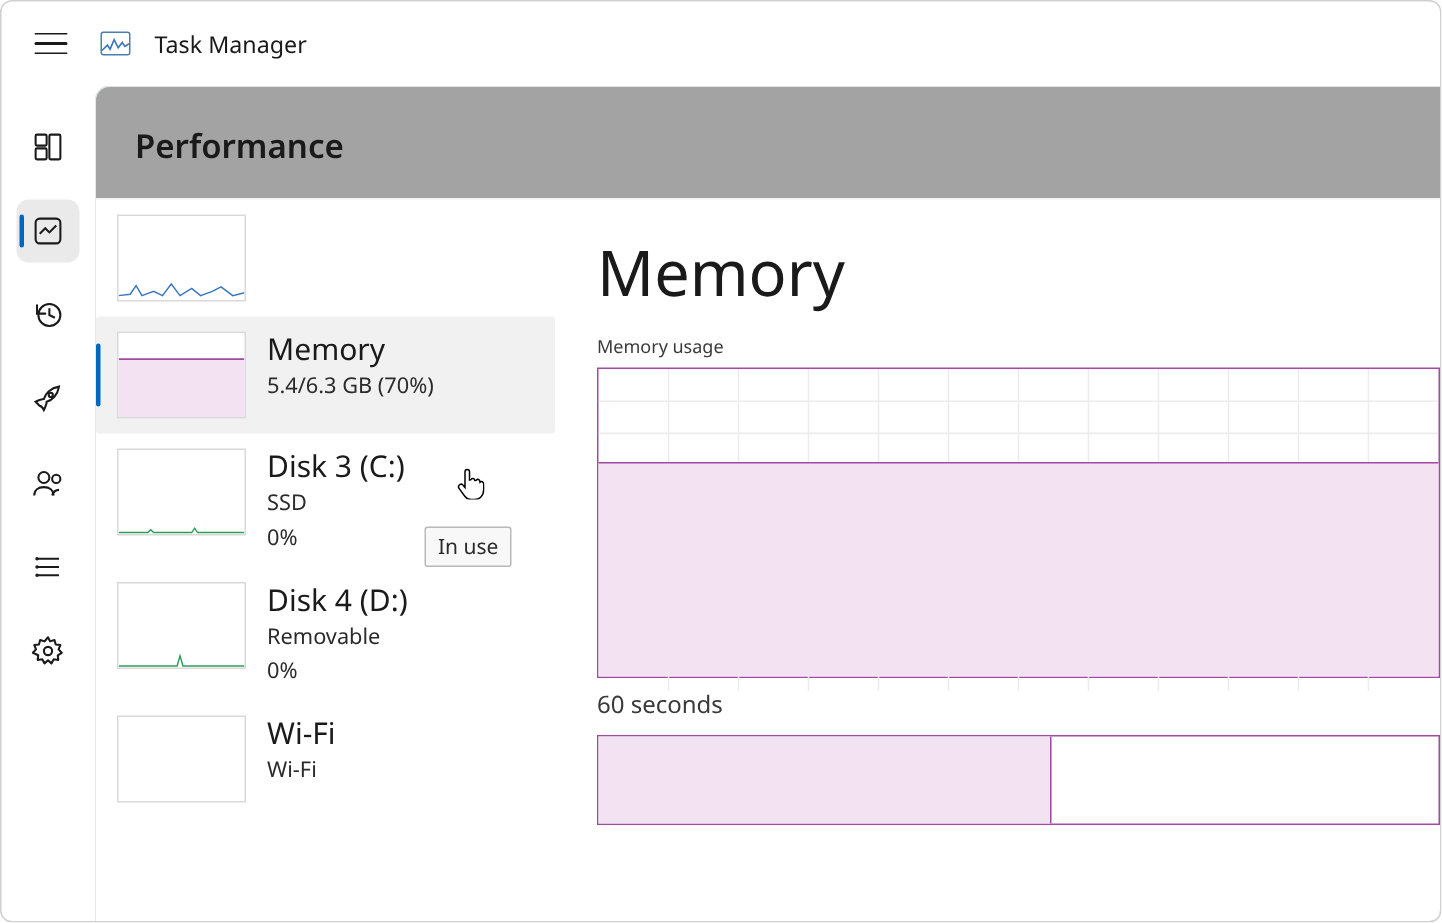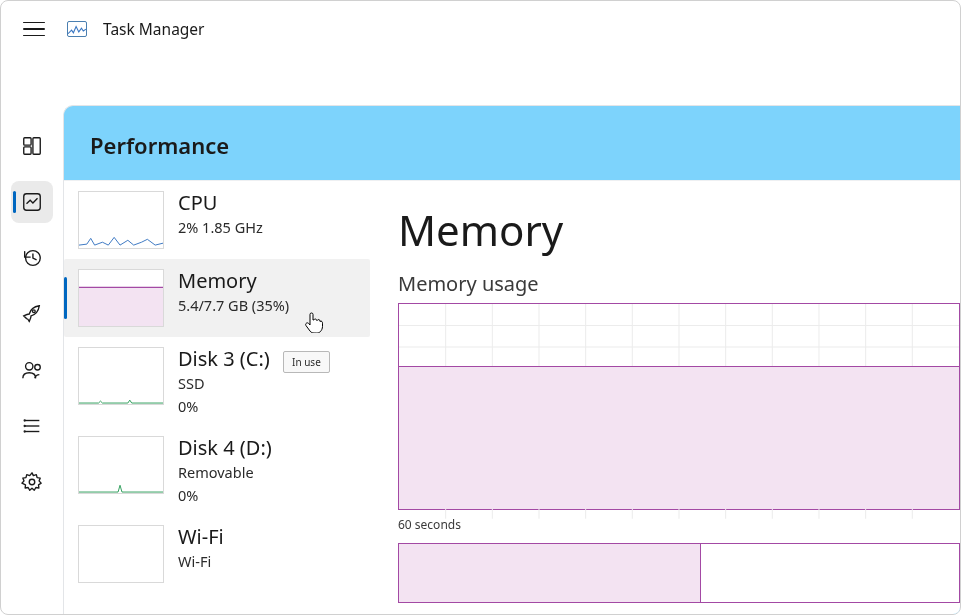--- a/index.html
+++ b/index.html
@@ -1,66 +1,66 @@
 <!DOCTYPE html>
 <html><head>
 <meta charset="utf-8">
 <style>
   * { box-sizing: border-box; margin: 0; padding: 0; }
   html, body { width: 961px; height: 615px; font-family: "Segoe UI Variable", "Segoe UI", system-ui, Arial, sans-serif; background: #ffffff; overflow: hidden; color: #1a1a1a; }
-  .window { width: 961px; height: 615px; border: 1px solid #d0d0d0; border-radius: 8px; position: relative; overflow: hidden; display: flex; flex-direction: column; gap: 48px; }
+  .window { width: 961px; height: 615px; border: 1px solid #d0d0d0; border-radius: 8px; position: relative; overflow: hidden; display: flex; flex-direction: column; }
 
   
   .titlebar { height: 56px; display: flex; align-items: center; padding-left: 22px; gap: 16px; }
   .hamburger { width: 28px; height: 28px; display: flex; flex-direction: column; justify-content: center; gap: 5px; cursor: pointer; }
   .hamburger div { height: 1.5px; background: #1a1a1a; width: 22px; border-radius: 1px; }
   .app-icon { width: 20px; height: 16px; border: 1px solid #4a7fb0; border-radius: 2px; position: relative; background: #fff; overflow: hidden; }
   .app-icon svg { position:absolute; inset:0; }
   .app-title { font-size: 15.5px; font-weight: 400; }
 
   
   .body { flex: 1; display: flex; min-height: 0; }
 
   
   .rail { width: 62px; display: flex; flex-direction: column; align-items: center; padding-top: 20px; gap: 14px; }
   .rail-item { width: 42px; height: 42px; border-radius: 8px; display: flex; align-items: center; justify-content: center; cursor: pointer; position: relative; }
   .rail-item.selected { background: #eaeaea; }
   .rail-item.selected::before { content: ""; position: absolute; left: 2px; top: 10px; bottom: 10px; width: 3px; background: #0067c0; border-radius: 3px; }
   .rail-item svg { width: 22px; height: 22px; fill: none; stroke: #1a1a1a; stroke-width: 1.5; }
 
   
-  .surface { flex: 1; background: #7dd3fc; border-top-left-radius: 10px; border: 1px solid #e3e5e8; border-right: none; border-bottom: none; display: flex; flex-direction: column; min-height: 0; }
+  .surface { flex: 1; background: #a3a3a3; border-top-left-radius: 10px; border: 1px solid #e3e5e8; border-right: none; border-bottom: none; display: flex; flex-direction: column; min-height: 0; }
   .page-header { padding: 24px 0 20px 26px; }
   .page-header h2 { font-size: 22px; font-weight: 600; }
   .page-body { flex: 1; display: flex; background: #ffffff; border-top: 1px solid #eef0f2; min-height: 0; }
 
   
   .cat-list { width: 306px; display: flex; flex-direction: column; }
   .cat-item { display: flex; align-items: flex-start; padding: 10px 12px 10px 0; cursor: pointer; gap: 14px; position: relative; }
   .cat-item.selected { background: #f1f1f1; border-radius:2px; }
   .cat-item.selected::before { content: ""; position: absolute; left: 0; top: 18px; bottom: 18px; width: 3px; background: #0067c0; border-radius: 3px; }
   .thumb { width: 86px; height: 58px; border: 1px solid #d9d9d9; background: #ffffff; margin-left: 14px; position: relative; overflow: hidden; }
   .thumb svg { position: absolute; inset: 0; width: 100%; height: 100%; }
   .cat-text h3 { font-size: 20px; font-weight: 400; color: #1a1a1a; line-height: 1.2; }
   .cat-text .sub { font-size: 14.5px; color: #2b2b2b; margin-top: 3px; line-height: 1.35; }
 
   
-  .tooltip { position: absolute; left: 282px; top: 350px; background: #f8f8f8; border: 1px solid #b8b8b8; padding: 3px 8px; font-size: 10px; color: #2b2b2b; border-radius: 2px; pointer-events: none; white-space: nowrap; }
+  .tooltip { position: absolute; left: 282px; top: 350px; background: #f8f8f8; border: 1px solid #b8b8b8; padding: 3px 8px; font-size: 14px; color: #2b2b2b; border-radius: 2px; pointer-events: none; white-space: nowrap; }
   .cursor { position: absolute; left: 302px; top: 310px; width: 20px; height: 22px; pointer-events: none; }
 
   
   .main-panel { flex: 1; padding: 20px 0 0 28px; display: flex; flex-direction: column; min-height: 0; }
   .main-panel h1 { font-size: 42px; font-weight: 400; margin-bottom: 12px; }
-  .section-label { font-size: 20px; color: #3a3a3a; margin-bottom: 6px; }
+  .section-label { font-size: 12px; color: #3a3a3a; margin-bottom: 6px; }
   .chart-frame { border: 1px solid #a349a4; position: relative; background: #fff; }
   .chart-usage { height: 207px; }
   .chart-usage .fill { position: absolute; left: 0; right: 0; bottom: 0; height: 70%; background: #f3e3f2; border-top: 1.5px solid #a349a4; }
   .chart-usage .grid, .chart-usage .grid-v { position: absolute; inset: 0; }
   .grid line { stroke: #ececec; stroke-width: 1; }
-  .axis-label { font-size: 12px; color: #3a3a3a; margin: 6px 0 10px; }
+  .axis-label { font-size: 16px; color: #3a3a3a; margin: 6px 0 10px; }
   .chart-comp { height: 60px; }
   .chart-comp .c-fill { position: absolute; left: 0; top: 0; bottom: 0; width: 54%; background: #f3e3f2; border-right: 1.5px solid #a349a4; }
 </style>
 </head>
 <body>
 
 <div class="window">
 
   <div class="titlebar">
     <div class="hamburger">
@@ -139,36 +139,32 @@
       <div class="page-body">
 
         <div class="cat-list">
 
           <div class="cat-item">
             <div class="thumb">
               <svg viewBox="0 0 86 58" preserveAspectRatio="none">
                   <polyline points="0,55 8,54 12,48 16,55 24,52 30,55 36,47 42,55 50,50 56,55 64,52 70,49 78,55 86,53" fill="none" stroke="#3a77c2" stroke-width="1"></polyline>
                 </svg>
             </div>
-            <div class="cat-text">
-              <h3>CPU</h3>
-              <div class="sub">2%  1.85 GHz</div>
-            </div>
           </div>
 
           <div class="cat-item selected">
             <div class="thumb">
               <svg viewBox="0 0 86 58" preserveAspectRatio="none">
                 <rect x="0" y="18" width="86" height="40" fill="#f3e3f2"></rect>
                 <polyline points="0,18 86,18" stroke="#a349a4" stroke-width="1.2" fill="none"></polyline>
               </svg>
             </div>
             <div class="cat-text">
               <h3>Memory</h3>
-              <div class="sub">5.4/7.7 GB (35%)</div>
+              <div class="sub">5.4/6.3 GB (70%)</div>
             </div>
           </div>
 
           <div class="cat-item">
             <div class="thumb">
               <svg viewBox="0 0 86 58" preserveAspectRatio="none">
                   <polyline points="0,57 20,57 22,55 24,57 50,57 52,54 54,57 86,57" fill="none" stroke="#2e9e5b" stroke-width="1"></polyline>
                 </svg>
             </div>
             <div class="cat-text">

